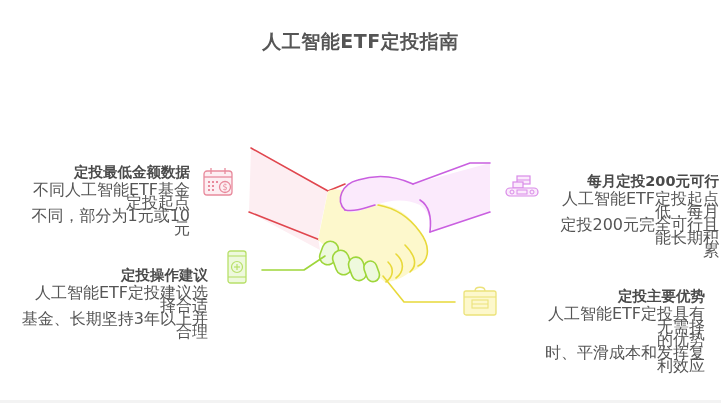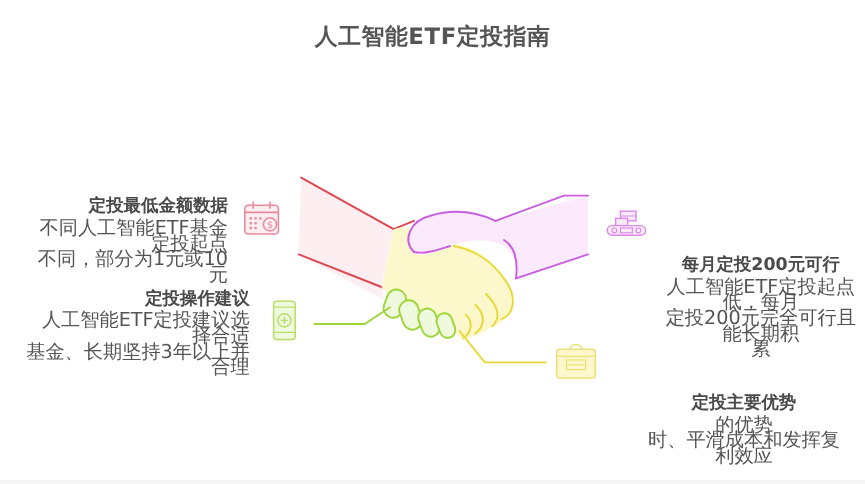--- a/index.html
+++ b/index.html
@@ -3,34 +3,34 @@
   <meta charset="utf-8">
   <style>
     html, body { margin: 0; padding: 0; }
     body {
       width: 721px; height: 403px; background: #ffffff;
       position: relative; overflow: hidden;
       font-family: "DejaVu Sans", "Liberation Sans", sans-serif;
       color: #4a4a4a;
     }
     .title {
-      position: absolute; left: 0; width: 721px; top: 18px;
+      position: absolute; left: 0; width: 721px; top: 29px;
       text-align: center; font-size: 19px; font-weight: bold; color: #555555;
       letter-spacing: 0.5px;
     }
     .art { position: absolute; left: 0; top: 0; }
     .block { position: absolute; }
     .block .h {
       font-size: 14.5px; font-weight: bold; color: #4a4a4a; line-height: 18px;
     }
     .block .d {
       font-size: 16px; color: #555555; line-height: 13px; margin-top: 2px;
     }
     .right-al { text-align: right; }
-    .left-al { text-align: center; margin-top: 40px; }
+    .left-al { text-align: right; }
     .icon { position: absolute; }
     .footer-bar {
       position: absolute; left: 0; bottom: 0; width: 721px; height: 3px; background: #f3f3f3;
     }
   </style>
 </head>
 <body>
 
 <div class="title">人工智能ETF定投指南</div>
 
@@ -106,21 +106,21 @@
 </svg>
 <div class="block left-al" style="left: 549px; top: 172px; width: 170px;">
   <div class="h">每月定投200元可行</div>
   <div class="d">
     <div>人工智能ETF定投起点低，每月</div>
     <div>定投200元完全可行且能长期积</div>
     <div>累</div>
   </div>
 </div>
 
-<div class="block right-al" style="left: 20px; top: 240px; width: 188px;">
+<div class="block right-al" style="left: 20px; top: 266px; width: 188px;">
   <div class="h">定投操作建议</div>
   <div class="d">
     <div>人工智能ETF定投建议选择合适</div>
     <div>基金、长期坚持3年以上并合理</div>
   </div>
 </div>
 <svg class="icon" style="left: 226px; top: 250px;" width="22" height="34" viewBox="0 0 22 34">
   <rect x="2" y="1" width="18" height="32" rx="2.5" fill="#eef9dd" stroke="#b8e06a" stroke-width="1.3"></rect>
   <line x1="2" y1="6" x2="20" y2="6" stroke="#b8e06a" stroke-width="1.1"></line>
   <line x1="2" y1="27" x2="20" y2="27" stroke="#b8e06a" stroke-width="1.1"></line>
@@ -132,18 +132,19 @@
 <svg class="icon" style="left: 462px; top: 283px;" width="36" height="34" viewBox="0 0 36 34">
   <path d="M13,8 C13,3 23,3 23,8" fill="none" stroke="#ece27a" stroke-width="1.3"></path>
   <rect x="2" y="8" width="32" height="24" rx="2" fill="#fdf8cc" stroke="#ece27a" stroke-width="1.3"></rect>
   <line x1="2" y1="14" x2="34" y2="14" stroke="#ece27a" stroke-width="1.1"></line>
   <rect x="10" y="17" width="16" height="8" fill="none" stroke="#ece27a" stroke-width="1.1"></rect>
   <line x1="10" y1="21" x2="26" y2="21" stroke="#ece27a" stroke-width="1"></line>
 </svg>
 <div class="block left-al" style="left: 535px; top: 287px; width: 170px;">
   <div class="h">定投主要优势</div>
   <div class="d">
+    <div>人工智能ETF定投具有无需择</div>
     <div>的优势</div>
     <div>时、平滑成本和发挥复利效应</div>
   </div>
 </div>
 
 <div class="footer-bar"></div>
 
 </body></html>

